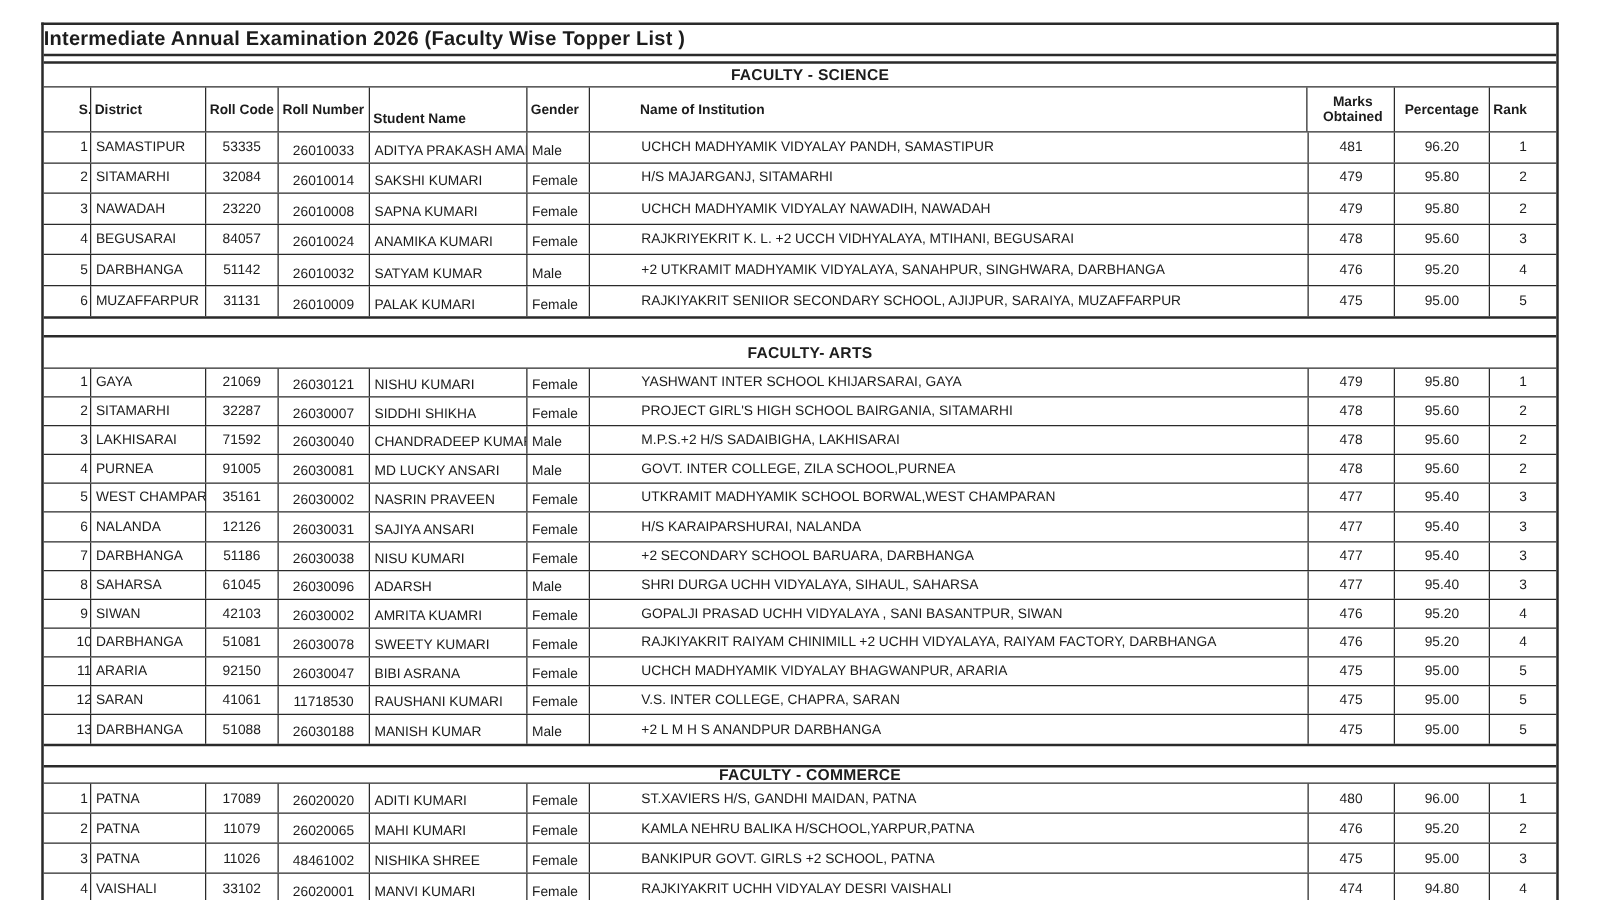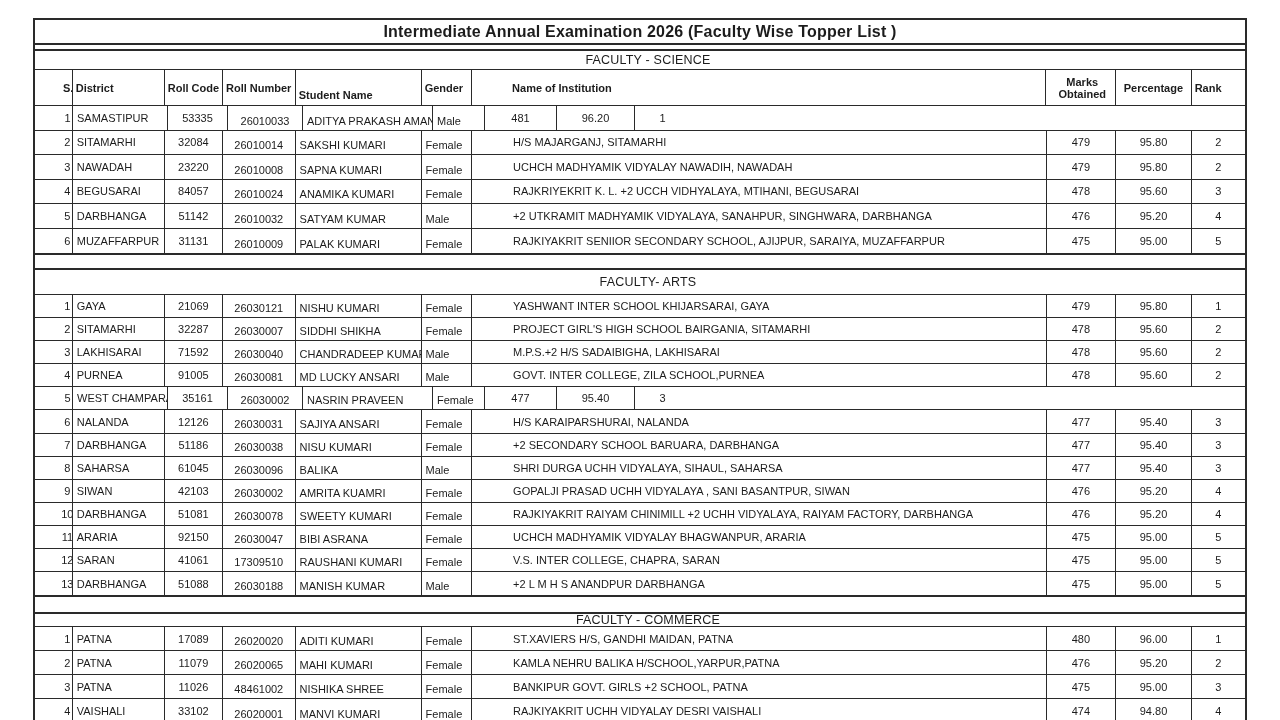--- a/index.html
+++ b/index.html
@@ -9,29 +9,29 @@
     font-family: "Liberation Sans", "DejaVu Sans", sans-serif;
     color: var(--ink, #1c1c1c);
   }
   .page { position: relative; width: 1280px; height: 720px; background: var(--bg, #fff); }
   .sheet {
     position: absolute; left: 33px; top: 18px; width: 1214px;
     border: 2px solid var(--line, #2a2a2a); border-bottom: none;
     background: var(--bg, #fff);
   }
   .title-row {
-    height: 25px; display: flex; align-items: center; justify-content: center;
+    height: 25px; display: flex; align-items: center; 
     border-bottom: 2px solid var(--line); font-weight: bold; font-size: 16px;
     letter-spacing: 0.2px;
   }
   .gap4 { height: 4px; }
   .sec-header {
     display: flex; align-items: center; justify-content: center;
     border-top: 2px solid var(--line); border-bottom: 1px solid var(--line);
-    font-weight: normal; font-size: 12.5px; letter-spacing: 0.2px; padding-left: 16px;
+    font-weight: bold; font-size: 12.5px; letter-spacing: 0.2px; padding-left: 16px;
   }
   .sec-h-0 { height: 21px; }
   .sec-h-1 { height: 27px; }
   .sec-h-2 { height: 15px; }
   .spacer { border-top: 2px solid var(--line); }
   .spacer-a { height: 15px; }
   .spacer-b { height: 17px; }
   .hrow { display: flex; height: 36px; border-bottom: 1px solid var(--line); }
   .row  { display: flex; border-bottom: 1px solid var(--line); }
   .rows .row:last-child { border-bottom: none; }
@@ -119,20 +119,23 @@
             </div>
             <div class="cell c-roll_number">
               <span>26010033</span>
             </div>
             <div class="cell c-student_name">
               <span>ADITYA PRAKASH AMAN</span>
             </div>
             <div class="cell c-gender">
               <span>Male</span>
             </div>
+            <div class="cell c-institution">
+              <span>UCHCH MADHYAMIK VIDYALAY PANDH, SAMASTIPUR</span>
+            </div>
             <div class="cell c-marks">
               <span>481</span>
             </div>
             <div class="cell c-percentage">
               <span>96.20</span>
             </div>
             <div class="cell c-rank">
               <span>1</span>
             </div>
           </div>
@@ -442,20 +445,23 @@
             </div>
             <div class="cell c-roll_number">
               <span>26030002</span>
             </div>
             <div class="cell c-student_name">
               <span>NASRIN PRAVEEN</span>
             </div>
             <div class="cell c-gender">
               <span>Female</span>
             </div>
+            <div class="cell c-institution">
+              <span>UTKRAMIT MADHYAMIK SCHOOL BORWAL,WEST CHAMPARAN</span>
+            </div>
             <div class="cell c-marks">
               <span>477</span>
             </div>
             <div class="cell c-percentage">
               <span>95.40</span>
             </div>
             <div class="cell c-rank">
               <span>3</span>
             </div>
           </div>
@@ -530,21 +536,21 @@
             <div class="cell c-district">
               <span>SAHARSA</span>
             </div>
             <div class="cell c-roll_code">
               <span>61045</span>
             </div>
             <div class="cell c-roll_number">
               <span>26030096</span>
             </div>
             <div class="cell c-student_name">
-              <span>BALIKA</span>
+              <span>ADARSH</span>
             </div>
             <div class="cell c-gender">
               <span>Male</span>
             </div>
             <div class="cell c-institution">
               <span>SHRI DURGA UCHH VIDYALAYA, SIHAUL, SAHARSA</span>
             </div>
             <div class="cell c-marks">
               <span>477</span>
             </div>
@@ -655,21 +661,21 @@
             <div class="cell c-sno">
               <span>12</span>
             </div>
             <div class="cell c-district">
               <span>SARAN</span>
             </div>
             <div class="cell c-roll_code">
               <span>41061</span>
             </div>
             <div class="cell c-roll_number">
-              <span>17309510</span>
+              <span>11718530</span>
             </div>
             <div class="cell c-student_name">
               <span>RAUSHANI KUMARI</span>
             </div>
             <div class="cell c-gender">
               <span>Female</span>
             </div>
             <div class="cell c-institution">
               <span>V.S. INTER COLLEGE, CHAPRA, SARAN</span>
             </div>

